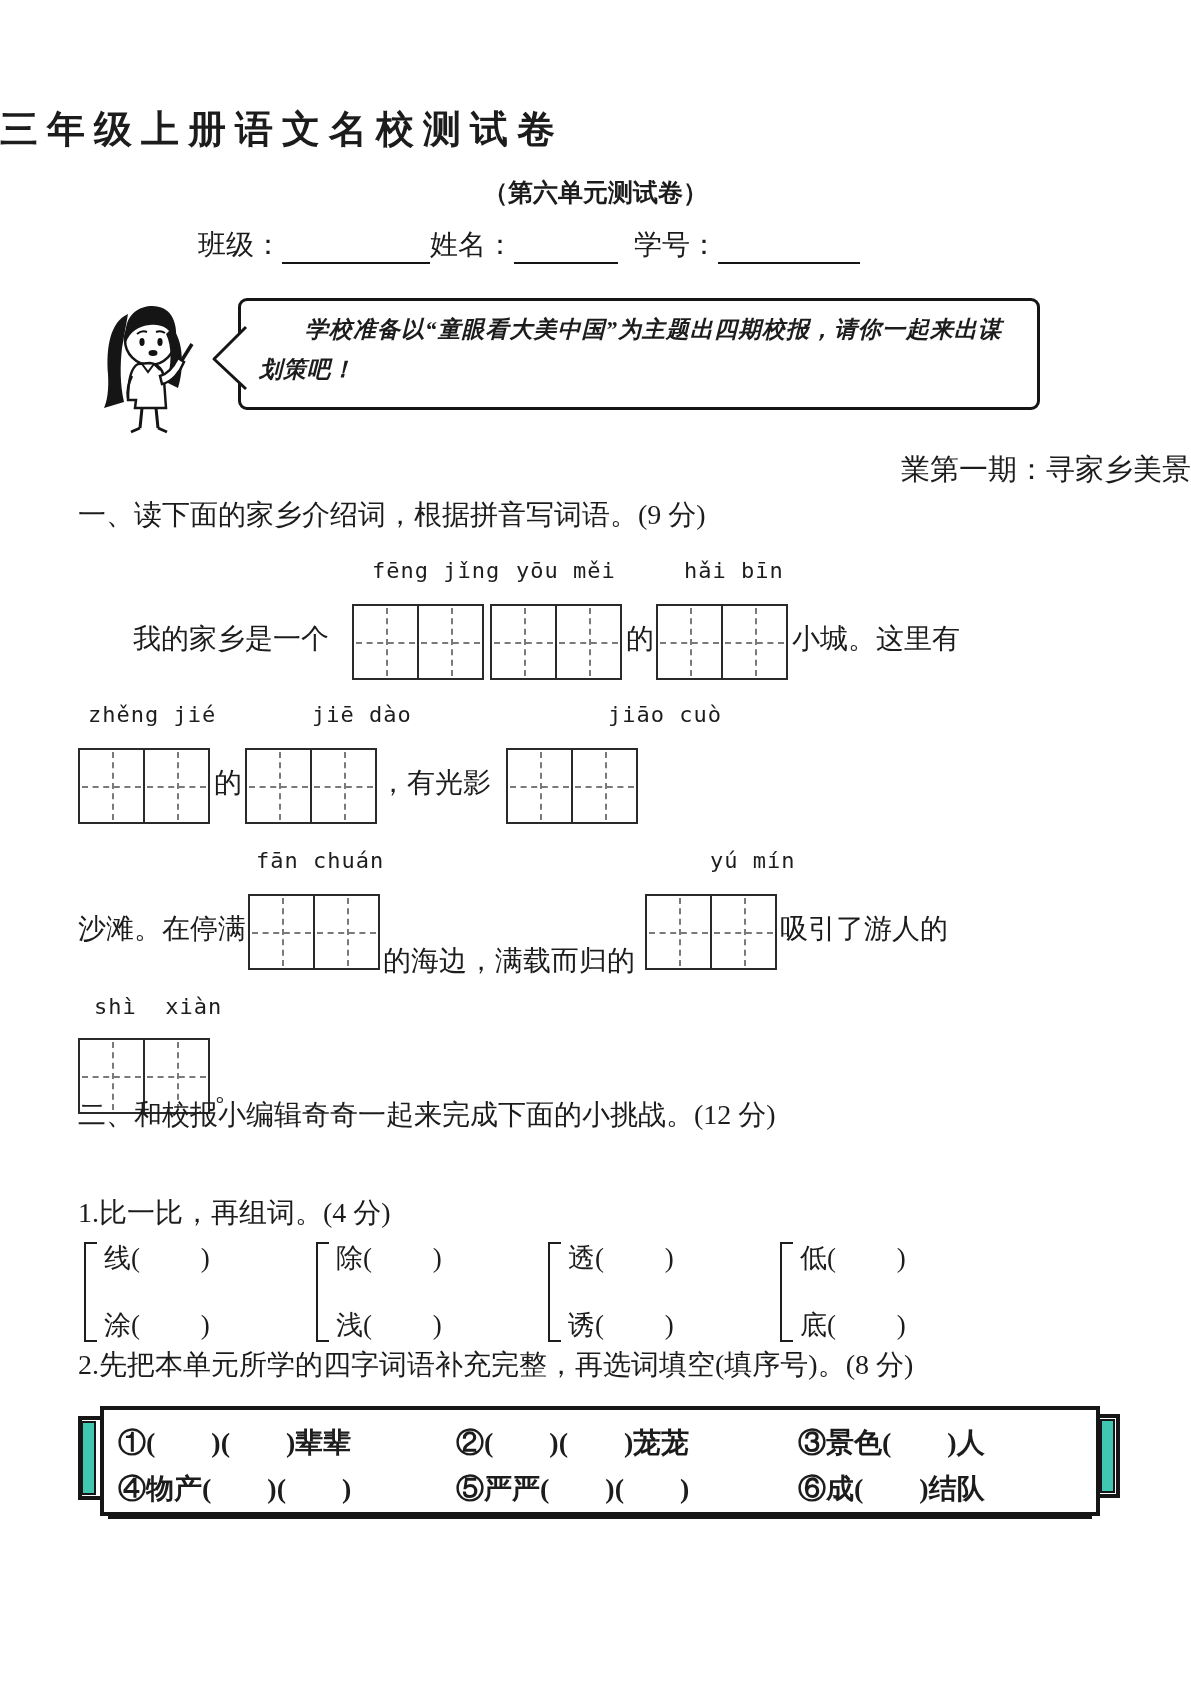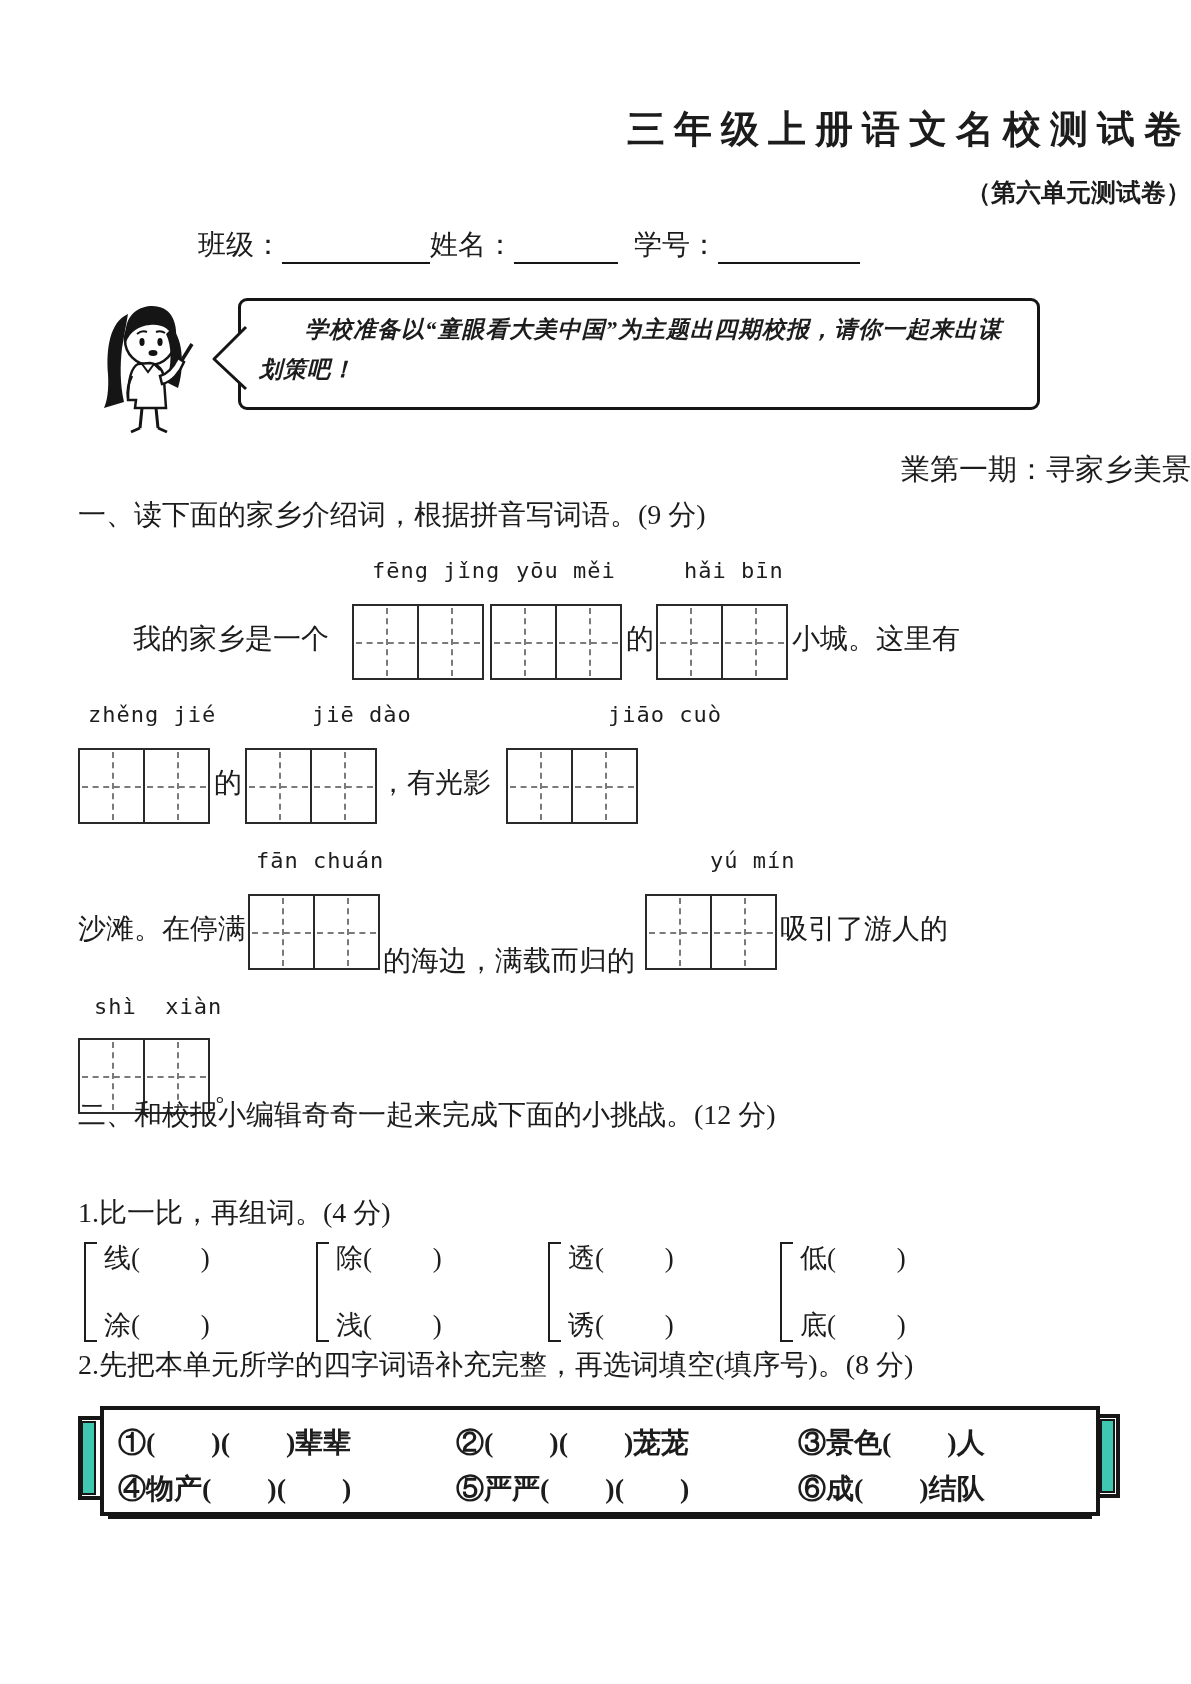--- a/index.html
+++ b/index.html
@@ -2,25 +2,25 @@
 <html><head>
 <meta charset="utf-8">
 <style>
   html,body{margin:0;padding:0;background:#ffffff;}
   .page{
     position:relative;width:1191px;height:1684px;background:#fff;
     font-family:"Liberation Serif","DejaVu Serif",serif;color:#1c1c1c;overflow:hidden;
   }
   .abs{position:absolute;}
   .doc-title{
-    left:0;top:104px;width:100%;text-align:right;
+    left:0;top:104px;width:100%;text-align:left;
     font-size:38px;font-weight:bold;letter-spacing:9px;
   }
   .doc-subtitle{
-    left:0;top:176px;width:100%;text-align:right;
+    left:0;top:176px;width:100%;text-align:center;
     font-size:25px;font-weight:bold;
   }
   .info-row{left:198px;top:226px;display:flex;align-items:center;font-size:28px;}
   .info-row .lbl{line-height:38px;}
   .uline{display:inline-block;height:36px;border-bottom:2.5px solid #151515;}
   .u1{width:148px;} .u2{width:104px;margin-right:16px;} .u3{width:142px;}
 
   .bubble{
     left:238px;top:298px;width:802px;height:112px;background:#fff;
     border:3px solid #151515;border-radius:9px;box-sizing:border-box;

